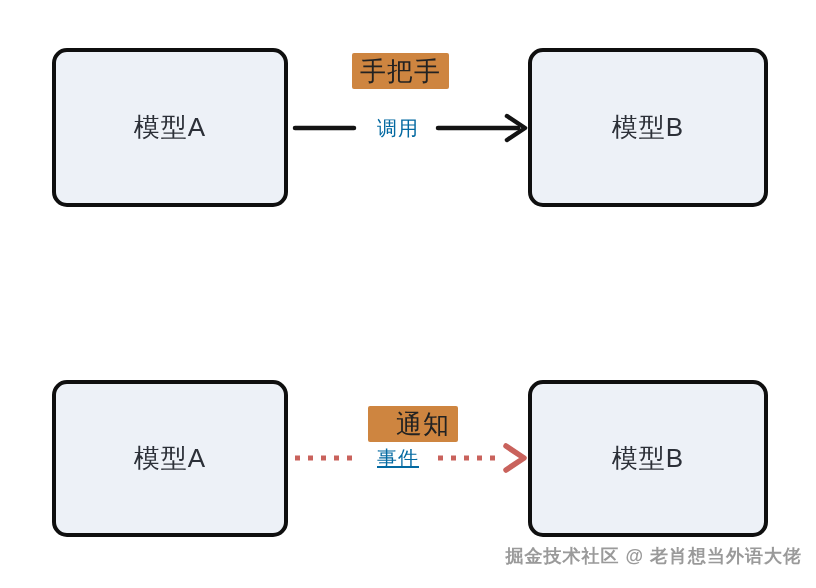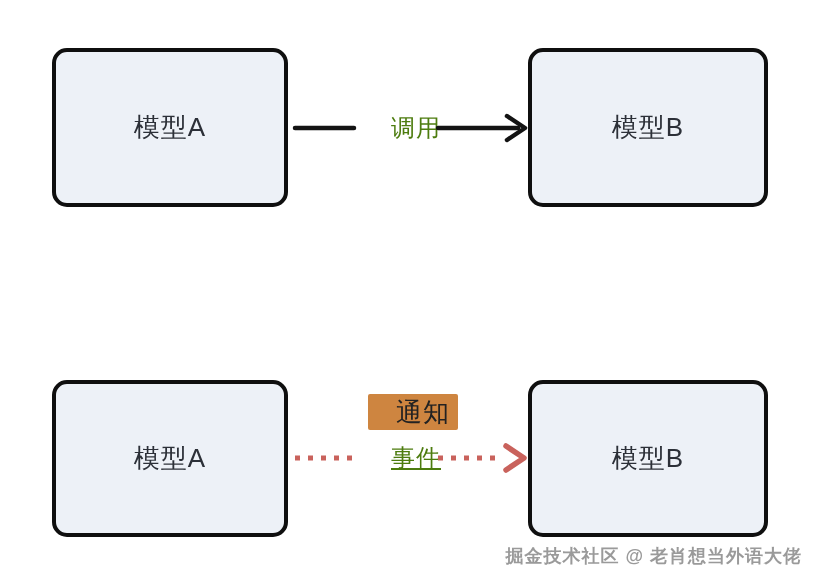--- a/index.html
+++ b/index.html
@@ -34,25 +34,25 @@
     font-size: 26px;
     line-height: 36px;
     height: 36px;
     text-align: center;
     border-radius: 2px;
     padding: 0 8px;
     letter-spacing: 1px;
   }
   .edge-label {
     position: absolute;
-    font-size: 24px;
+    font-size: 20px;
     line-height: 32px;
     height: 32px;
-    color: #4d7c0f;
-    text-align: right;
+    color: #0369a1;
+    text-align: center;
     letter-spacing: 1px;
   }
   .edge-svg { position: absolute; }
   .watermark {
     position: absolute;
     right: 14px;
     top: 544px;
     font-size: 18px;
     font-weight: 600;
     color: #9a9a9a;
@@ -67,38 +67,39 @@
 <div class="canvas">
 
   <div class="node" style="left:52px; top:48px; width:236px; height:159px;">
     <span class="node-label">模型A</span>
   </div>
 
   <div class="node" style="left:528px; top:48px; width:240px; height:159px;">
     <span class="node-label">模型B</span>
   </div>
 
+  <div class="badge" style="left:352px; top:53px; min-width:95px;">手把手</div>
 
   <div class="edge-label" style="left:355px; top:112px; width:86px;">调用</div>
 
   <svg class="edge-svg" style="left:288px; top:110px;" width="244" height="36" viewBox="0 0 244 36">
     <line x1="7" y1="18" x2="66" y2="18" stroke="#131313" stroke-width="4.5" stroke-linecap="round"></line>
     <line x1="150" y1="18" x2="230" y2="18" stroke="#131313" stroke-width="4.5" stroke-linecap="round"></line>
     <polyline points="219,6 237,18 219,30" fill="none" stroke="#131313" stroke-width="4.5" stroke-linecap="round" stroke-linejoin="round"></polyline>
   </svg>
 
   <div class="node" style="left:52px; top:380px; width:236px; height:157px;">
     <span class="node-label">模型A</span>
   </div>
 
   <div class="node" style="left:528px; top:380px; width:240px; height:157px;">
     <span class="node-label">模型B</span>
   </div>
 
-  <div class="badge" style="left:368px; top:394px; min-width:70px;padding-left:28px;">通知</div>
+  <div class="badge" style="left:368px; top:406px; min-width:70px;padding-left:28px;">通知</div>
 
   <div class="edge-label" style="left:355px; top:442px; width:86px;text-decoration:underline;">事件</div>
 
   <svg class="edge-svg" style="left:288px; top:440px;" width="244" height="36" viewBox="0 0 244 36">
     <line x1="7" y1="18" x2="64" y2="18" stroke="#c9625c" stroke-width="5" stroke-dasharray="5 8"></line>
     <line x1="150" y1="18" x2="214" y2="18" stroke="#c9625c" stroke-width="5" stroke-dasharray="5 8"></line>
     <polyline points="218,6 236,18 218,30" fill="none" stroke="#c9625c" stroke-width="5.5" stroke-linecap="round" stroke-linejoin="round"></polyline>
   </svg>
 
   <div class="watermark">掘金技术社区 @ 老肖想当外语大佬</div>

